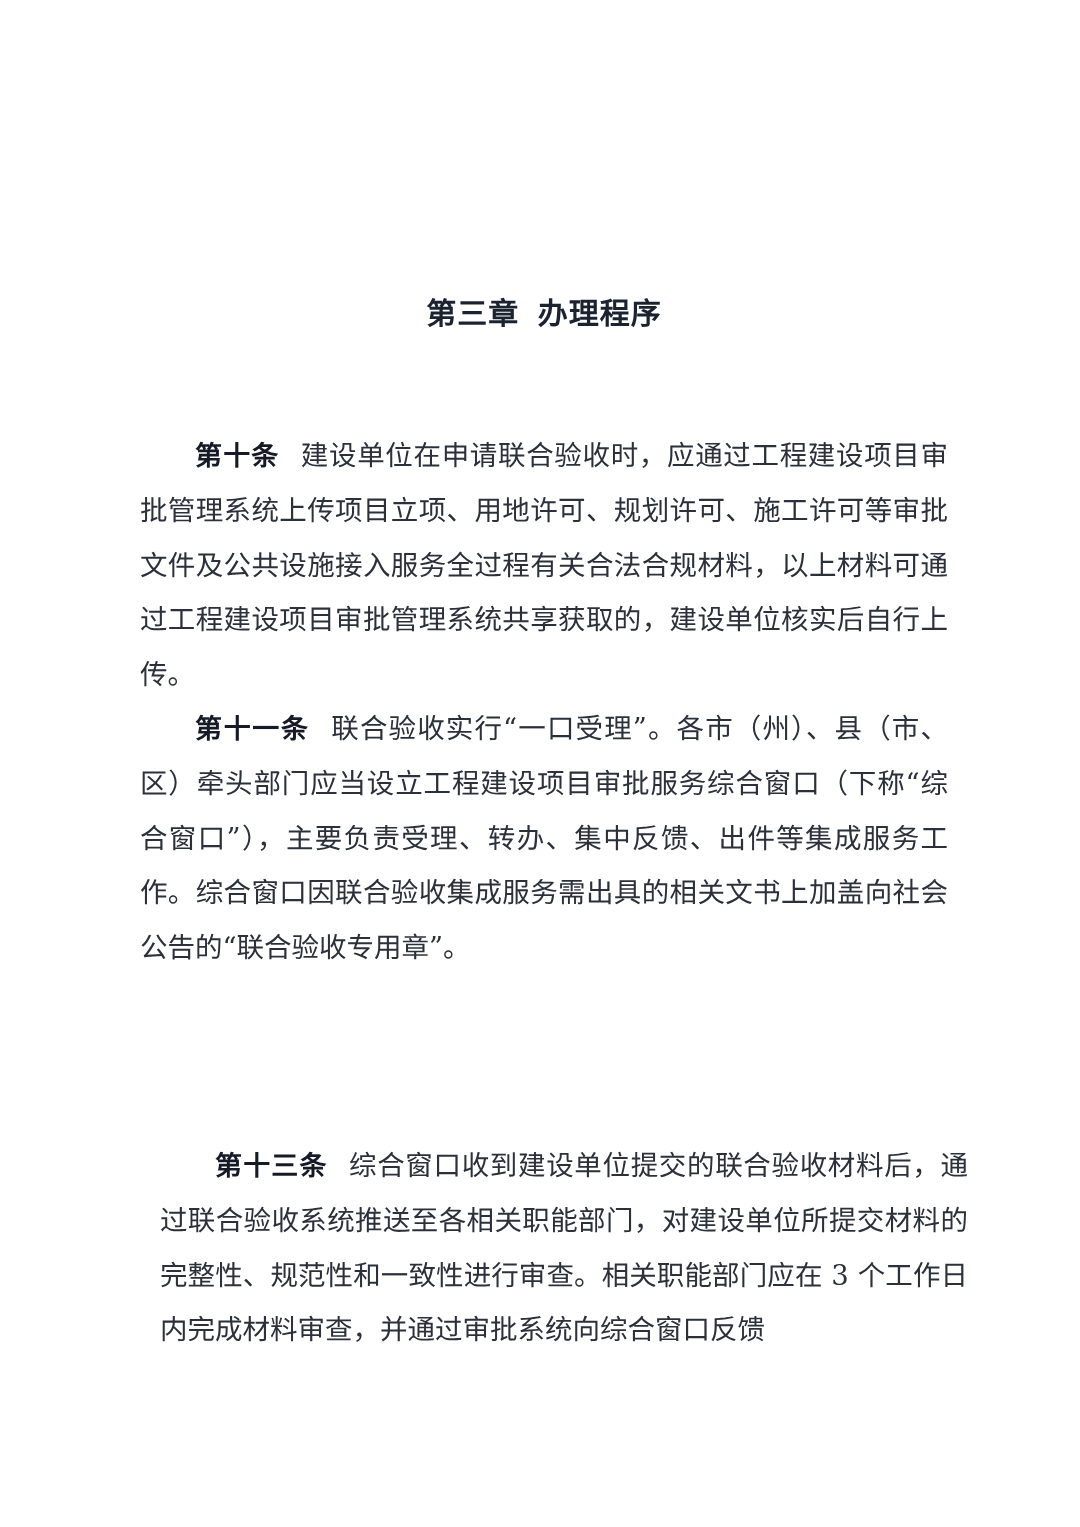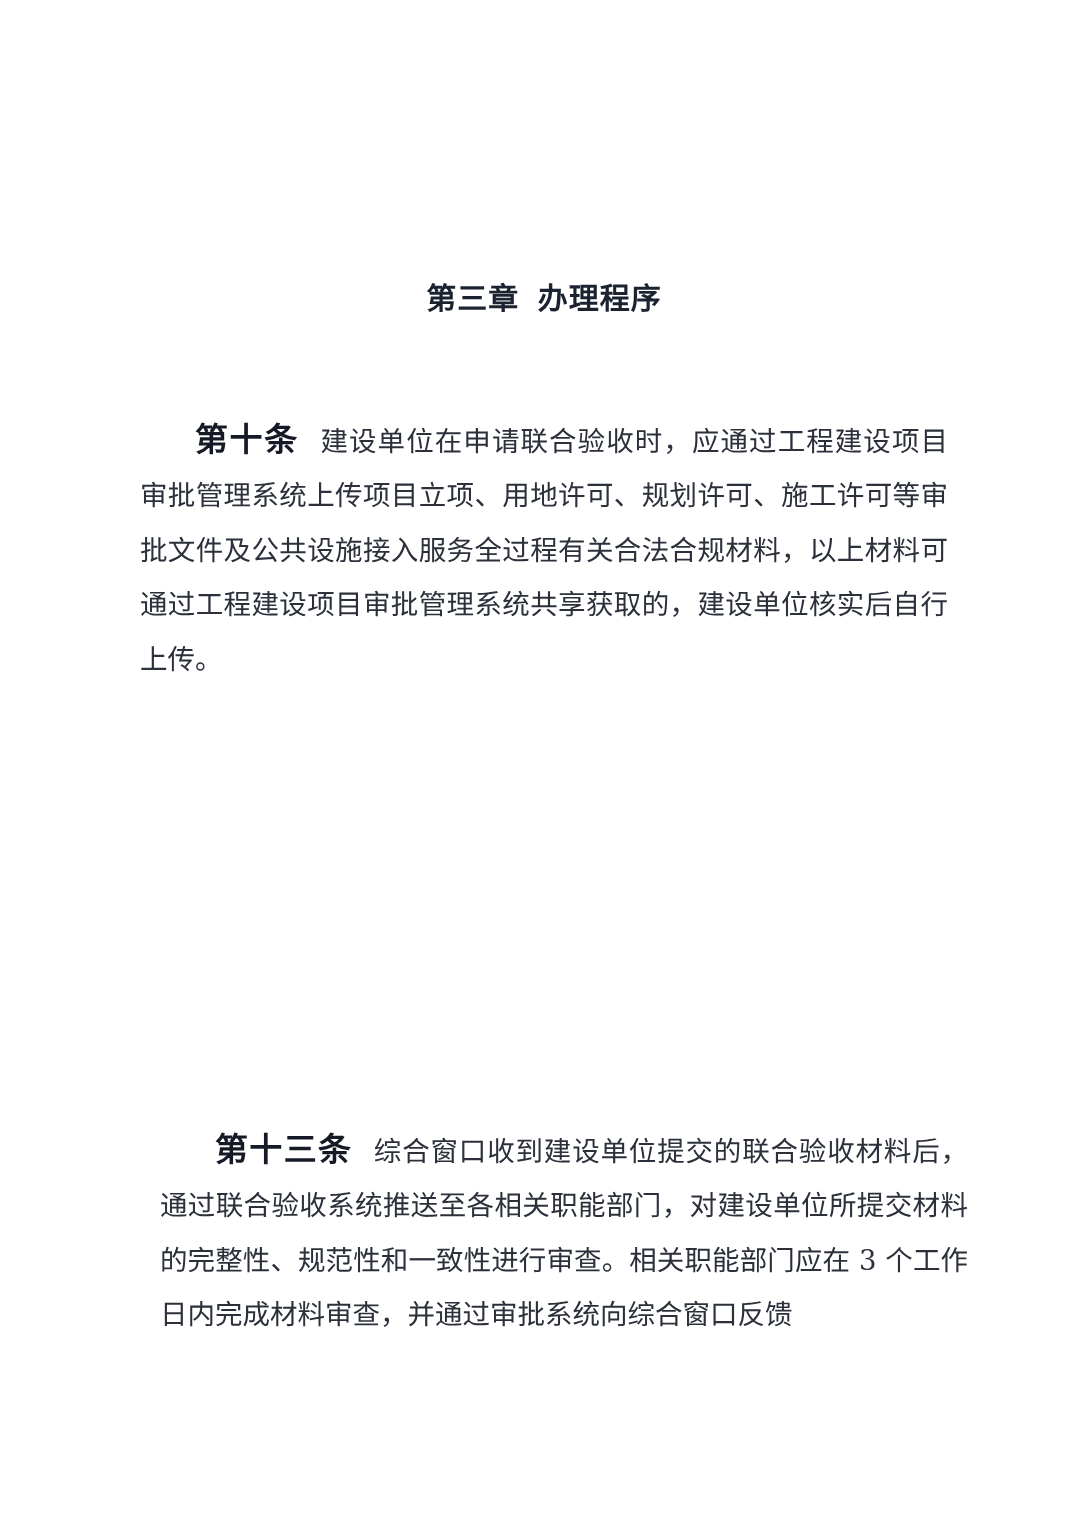--- a/index.html
+++ b/index.html
@@ -20,21 +20,21 @@
     background: #ffffff;
     margin: 0 auto;
     overflow: hidden;
     box-sizing: border-box;
   }
 
   
   .content {
     position: absolute;
     left: 140px;
-    top: 0;
+    top: 15px;
     width: 808px;   
     height: 1075px;
   }
 
   
   .chapter-title {
     position: absolute;
     top: 279px;
     left: 0;
     width: 808px;
@@ -59,21 +59,21 @@
     text-align: justify;
     text-justify: inter-ideograph;
     text-indent: 2em;
     font-family: "DejaVu Serif", "Liberation Serif", serif;
     font-weight: 400;
   }
 
   .article .art-label {
     font-family: "Liberation Sans", "DejaVu Sans", sans-serif;
     font-weight: bold;
-    font-size: 33px;
+    font-size: 27px;
     letter-spacing: 0.5px;
     color: #151a26;
   }
 
   .article .art-gap {
     display: inline-block;
     width: 0.75em;
   }
 
   .art-10 { top: 385px; }
@@ -89,20 +89,23 @@
 
 <div class="page">
   <div class="content">
 
     <div class="chapter-title">第三章  办理程序</div>
 
     <p class="article art-10">
       <span class="art-label">第十条</span><span class="art-gap"></span><span>建设单位在申请联合验收时，应通过工程建设项目审批管理系统上传项目立项、用地许可、规划许可、施工许可等审批文件及公共设施接入服务全过程有关合法合规材料，以上材料可通过工程建设项目审批管理系统共享获取的，建设单位核实后自行上传。</span>
     </p>
 
+    <p class="article art-11">
+      <span class="art-label">第十一条</span><span class="art-gap"></span><span>联合验收实行“一口受理”。各市（州）、县（市、区）牵头部门应当设立工程建设项目审批服务综合窗口（下称“综合窗口”），主要负责受理、转办、集中反馈、出件等集成服务工作。综合窗口因联合验收集成服务需出具的相关文书上加盖向社会公告的“联合验收专用章”。</span>
+    </p>
 
 
     <p class="article art-13">
       <span class="art-label">第十三条</span><span class="art-gap"></span><span>综合窗口收到建设单位提交的联合验收材料后，通过联合验收系统推送至各相关职能部门，对建设单位所提交材料的完整性、规范性和一致性进行审查。相关职能部门应在 3 个工作日内完成材料审查，并通过审批系统向综合窗口反馈</span>
     </p>
 
   </div>
 </div>
 
 </body></html>

